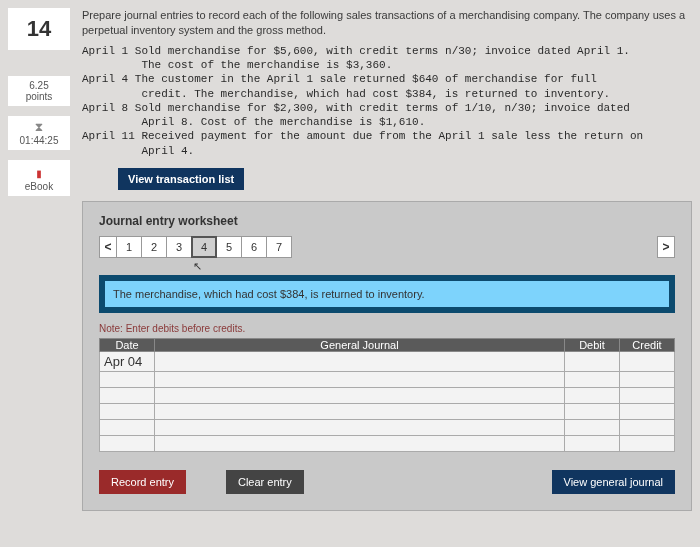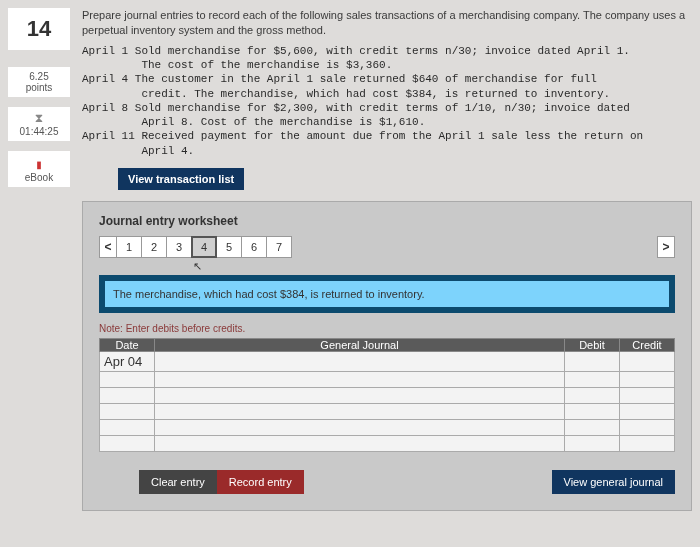--- a/index.html
+++ b/index.html
@@ -20,21 +20,21 @@
   top: 8px;
   width: 62px;
 }
 .qnum-box {
   background: #fff;
   padding: 8px 0;
   text-align: center;
   font-size: 22px;
   font-weight: bold;
   color: #333;
-  margin-bottom: 17px;
+  margin-bottom: 26px;
 }
 .points-box {
   background: #fff;
   text-align: center;
   padding: 4px 12px;
   font-size: 10px;
   color: #555;
   margin-bottom: 10px;
 }
 .timer-box {
@@ -294,18 +294,18 @@
         <tr>
           <td></td>
           <td></td>
           <td></td>
           <td></td>
         </tr>
       </tbody>
     </table>
 
     <div class="btn-row">
+      <div class="btn btn-record">Record entry</div>
       <div class="btn btn-clear">Clear entry</div>
-      <div class="btn btn-record">Record entry</div>
       <div class="btn btn-view">View general journal</div>
     </div>
   </div>
 </div>
 
 </body></html>

